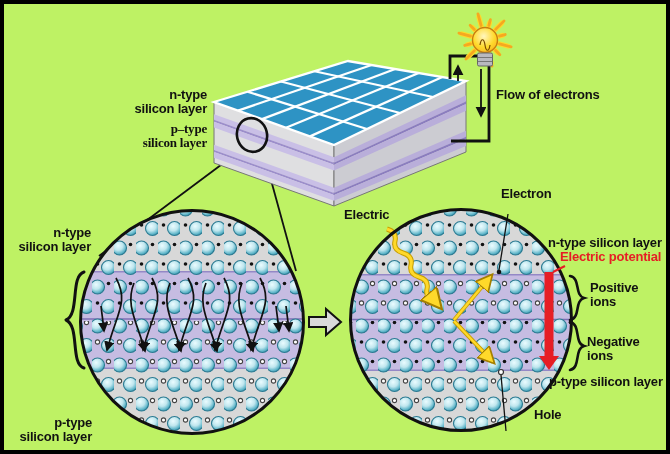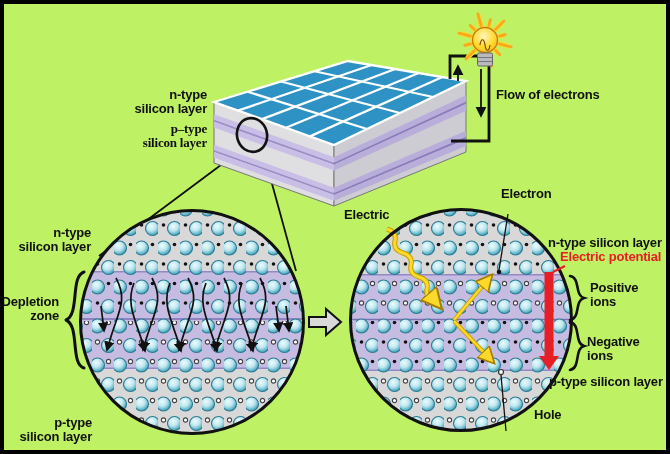--- a/index.html
+++ b/index.html
@@ -205,22 +205,20 @@
 </svg>
 
 <div class="lbl ra" style="top:84px;right:459px;">n-type
 silicon layer</div>
 <div class="lbl ra" style="top:118px;right:459px;font-family:Liberation Serif, serif;">p–type
 silicon layer</div>
 <div class="lbl" style="top:84px;left:492px;">Flow of electrons</div>
 
 <div class="lbl ra" style="top:222px;right:575px;">n-type
 silicon layer</div>
-<div class="lbl ra" style="top:291px;right:607px;">Depletion
-zone</div>
 <div class="lbl ra" style="top:368px;right:574px;margin-top:44px;">p-type
 silicon layer</div>
 
 <div class="lbl" style="top:204px;left:340px;">Electric</div>
 <div class="lbl" style="top:183px;left:497px;">Electron</div>
 <div class="lbl" style="top:232px;left:544px;">n-type silicon layer</div>
 <div class="lbl red" style="top:246px;left:556px;text-align:right;">Electric potential</div>
 <div class="lbl" style="top:277px;left:586px;">Positive ions</div>
 <div class="lbl" style="top:331px;left:583px;">Negative ions</div>
 <div class="lbl" style="top:371px;left:545px;">p-type silicon layer</div>

